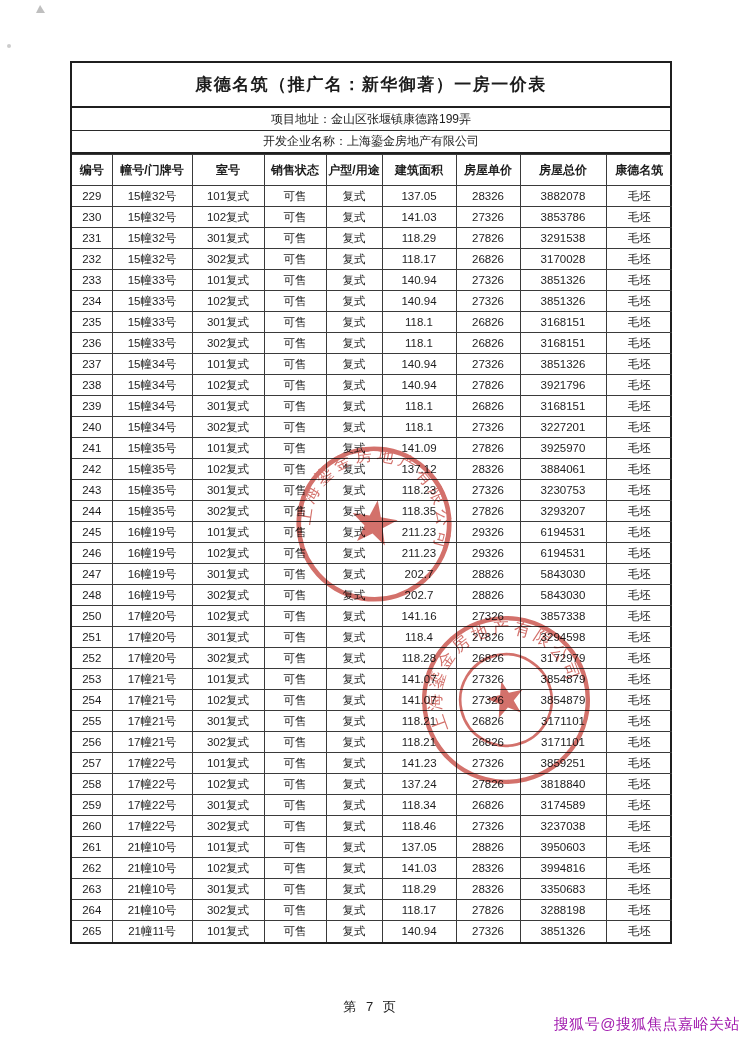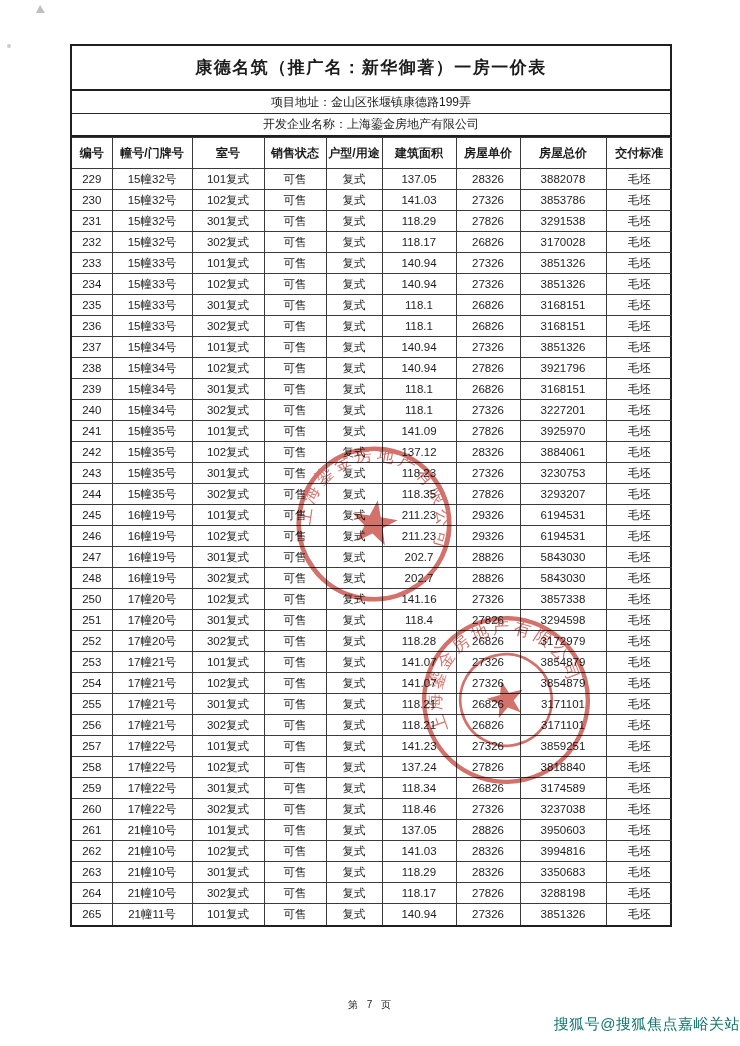--- a/index.html
+++ b/index.html
@@ -14,21 +14,21 @@
   .artifact1 {
     position: absolute; left: 36px; top: 5px; width: 9px; height: 8px;
     background: #8a8a8a; opacity: .55;
     clip-path: polygon(0 100%, 45% 0, 100% 100%);
   }
   .artifact2 {
     position: absolute; left: 7px; top: 44px; width: 4px; height: 4px;
     background: #9a9a9a; border-radius: 50%; opacity: .5;
   }
   .doc {
-    position: absolute; left: 70px; top: 44px; width: 602px;
+    position: absolute; left: 70px; top: 61px; width: 602px;
     border: 2px solid #1f1f1f; background: #fff;
   }
   .title-row {
     height: 45px; display: flex; align-items: center; justify-content: center;
     font-size: 17px; font-weight: bold; letter-spacing: 1.5px;
     border-bottom: 2px solid #1f1f1f;
   }
   .addr-row, .dev-row {
     height: 23px; display: flex; align-items: center; justify-content: center;
     font-size: 12px;
@@ -41,25 +41,25 @@
     text-align: center; vertical-align: middle;
     font-size: 11.5px; padding: 0; overflow: hidden; white-space: nowrap;
   }
   thead th { height: 31px; font-weight: bold; font-size: 12px; margin-left: 8px; }
   tbody td { height: 21px; }
   table tr > *:first-child { border-left: none; }
   table tr > *:last-child { border-right: none; }
   tbody tr:last-child td { border-bottom: none; }
   .page-footer {
     position: absolute; left: 70px; top: 998px; width: 602px;
-    text-align: center; font-size: 10px; color: #222; letter-spacing: 3px;
+    text-align: center; font-size: 13px; color: #222; letter-spacing: 3px;
   }
   .watermark {
     position: absolute; right: 0px; bottom: 12px;
-    font-size: 15px; color: #0f766e; letter-spacing: .5px;
+    font-size: 15px; color: #a21caf; letter-spacing: .5px;
   }
   .stamp {
     position: absolute; opacity: .72; mix-blend-mode: multiply;
     pointer-events: none;
   }
   .stamp1 { left: 294px; top: 444px; width: 160px; height: 160px; transform: rotate(9deg); }
   .stamp2 { left: 418px; top: 612px; width: 176px; height: 176px; transform: rotate(-14deg); }
 </style>
 </head>
 <body>
@@ -86,21 +86,21 @@
     <thead>
       <tr id="header-row">
           <th>编号</th>
           <th>幢号/门牌号</th>
           <th>室号</th>
           <th>销售状态</th>
           <th>户型/用途</th>
           <th>建筑面积</th>
           <th>房屋单价</th>
           <th>房屋总价</th>
-          <th>交付标准</th>
+          <th>康德名筑</th>
         </tr>
     </thead>
     <tbody id="table-body">
         <tr>
           <td>229</td>
           <td>15幢32号</td>
           <td>101复式</td>
           <td>可售</td>
           <td>复式</td>
           <td>137.05</td>

